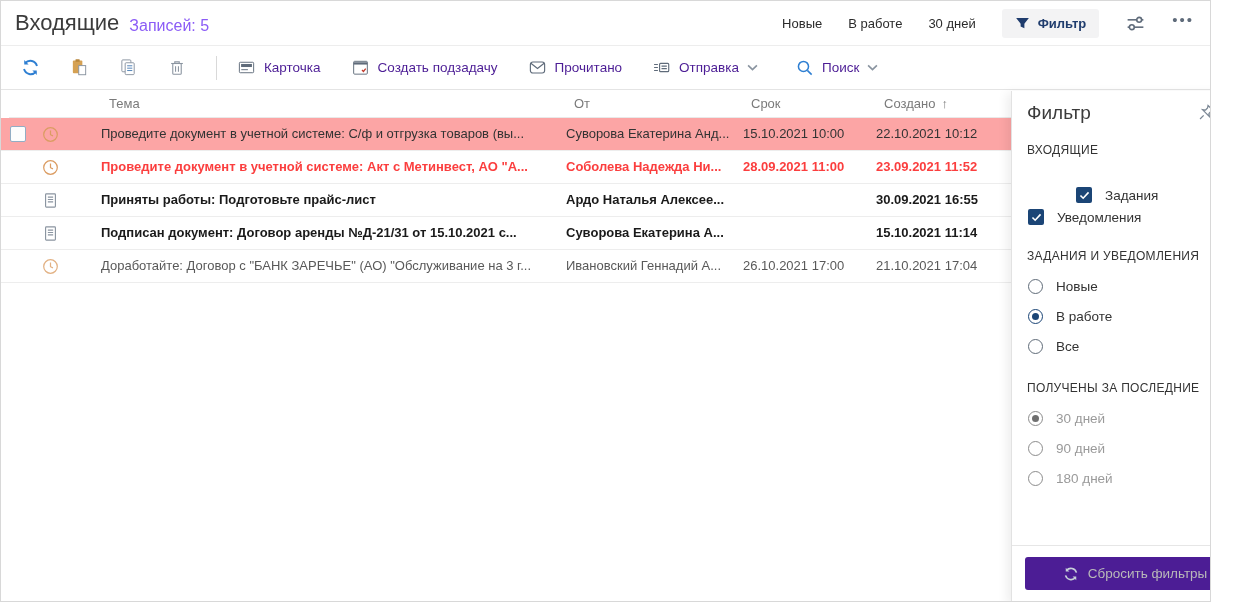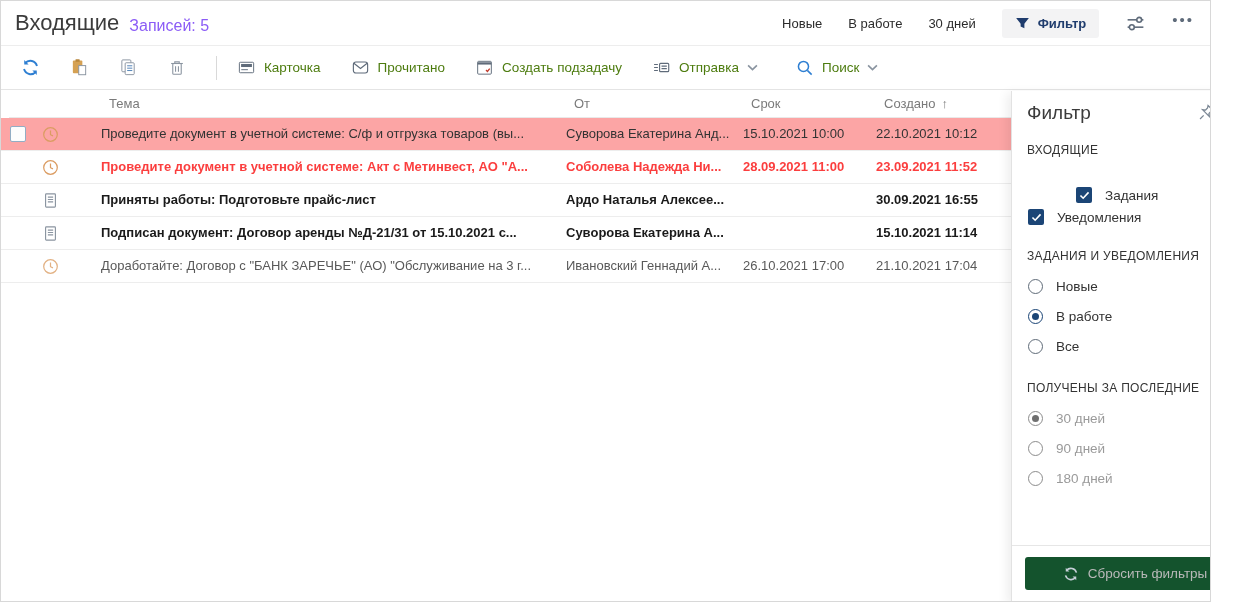--- a/index.html
+++ b/index.html
@@ -17,21 +17,21 @@
   .filter-btn{display:flex;align-items:center;gap:8px;background:#f3f3f4;border-radius:3px;
        padding:7px 13px;cursor:pointer;}
   .filter-btn span{font-size:13px;font-weight:bold;color:#1f3c6d;}
   .icon-btn{cursor:pointer;display:flex;align-items:center;}
   .dots{color:#5f6b7a;font-size:15px;letter-spacing:2px;line-height:10px;margin-top:-6px;}
 
   
   .tbar{position:absolute;top:45px;left:0;right:0;height:44px;border-bottom:1px solid #e4e4e4;
         display:flex;align-items:center;box-sizing:border-box;padding-left:14px;}
   .tbtn{display:flex;align-items:center;gap:8px;cursor:pointer;padding:5px 6px;}
-  .tbtn .lbl{font-size:13.5px;color:#4d7c0f;white-space:nowrap;}
+  .tbtn .lbl{font-size:13.5px;color:#4c1d95;white-space:nowrap;}
   .ic-only{margin-right:18px;}
   .sep{width:1px;height:24px;background:#d9d9d9;margin:0 14px 0 6px;}
   .lbl-btn{margin-right:18px;}
 
   
   .thead{position:absolute;top:89px;left:8px;right:0;height:28px;border-bottom:1px solid #e9e9e9;
          box-sizing:border-box;}
   .thead .th{position:absolute;top:0;line-height:28px;font-size:13px;color:#7a7a7a;cursor:pointer;white-space:nowrap;}
   .th-subj{left:100px;} .th-from{left:565px;} .th-due{left:742px;} .th-created{left:875px;}
   .sort-arrow{color:#7a7a7a;font-size:13px;margin-left:6px;}
@@ -64,21 +64,21 @@
   .fp-row.dis .flbl{color:#9a9a9a;}
   .cb{width:16px;height:16px;background:#1b4576;border-radius:2px;display:flex;align-items:center;
       justify-content:center;}
   .rb{width:15px;height:15px;border:1px solid #5f6b78;border-radius:50%;box-sizing:border-box;
       display:flex;align-items:center;justify-content:center;background:#fff;}
   .rb.on{border:1px solid #1b4576;}
   .rb.on i{width:7px;height:7px;border-radius:50%;background:#1b4576;}
   .fp-row.dis .rb{border-color:#8c8c8c;}
   .fp-row.dis .rb.on i{background:#6f6f6f;}
   .fp-footer{position:absolute;left:0;right:0;bottom:0;height:57px;border-top:1px solid #e6e6e6;}
-  .reset-btn{position:absolute;left:13px;top:11px;width:220px;height:33px;background:#14532d;
+  .reset-btn{position:absolute;left:13px;top:11px;width:220px;height:33px;background:#4c1d95;
       border:none;border-radius:3px;display:flex;align-items:center;justify-content:center;gap:9px;
       color:#b9b9b9;font-size:13.5px;font-family:inherit;cursor:default;}
 </style>
 </head>
 <body>
 
 <div class="app">
 
   <div class="hdr">
     <div class="hdr-title">Входящие</div>
@@ -156,36 +156,36 @@
         <svg width="19" height="19" viewBox="0 0 20 20" fill="none">
           <rect x="2.5" y="4.5" width="15" height="11" rx="1" stroke="#5f6b7a"></rect>
           <rect x="4.3" y="6.3" width="11.4" height="3.2" fill="#5f6b7a"></rect>
           <path d="M4.5 12.3h7" stroke="#5f6b7a"></path>
         </svg>
       </span>
       <span class="lbl">Карточка</span>
     </div>
     <div class="tbtn lbl-btn">
       <span>
-        <svg width="19" height="19" viewBox="0 0 20 20" fill="none" stroke="#5f6b7a" stroke-width="1.2">
-          <rect x="2.5" y="4.2" width="15" height="11.6" rx="2.6"></rect>
-          <path d="M3 5.5l7 5.6 7-5.6"></path>
-        </svg>
-      </span>
-      <span class="lbl">Прочитано</span>
-    </div>
-    <div class="tbtn lbl-btn">
-      <span>
         <svg width="19" height="19" viewBox="0 0 20 20" fill="none">
           <rect x="2.8" y="3.5" width="14.4" height="13.5" rx="1" stroke="#5f6b7a"></rect>
           <path d="M2.8 4.5h14.4v2.4H2.8z" fill="#5f6b7a"></path>
           <path d="M11.6 12.6l1.5 1.6 2.4-3" stroke="#c0392b" stroke-width="1.4"></path>
         </svg>
       </span>
       <span class="lbl">Создать подзадачу</span>
+    </div>
+    <div class="tbtn lbl-btn">
+      <span>
+        <svg width="19" height="19" viewBox="0 0 20 20" fill="none" stroke="#5f6b7a" stroke-width="1.2">
+          <rect x="2.5" y="4.2" width="15" height="11.6" rx="2.6"></rect>
+          <path d="M3 5.5l7 5.6 7-5.6"></path>
+        </svg>
+      </span>
+      <span class="lbl">Прочитано</span>
     </div>
     <div class="tbtn lbl-btn">
       <span>
         <svg width="19" height="19" viewBox="0 0 20 20" fill="none" stroke="#5f6b7a" stroke-width="1.2">
           <path d="M2.2 6.8h4M2.2 10h4M2.2 13.2h4"></path>
           <rect x="8" y="5.7" width="9.6" height="8.6" rx="1"></rect>
           <path d="M10 8.6h5.6M10 11.2h5.6"></path>
         </svg>
       </span>
       <span class="lbl">Отправка</span>

